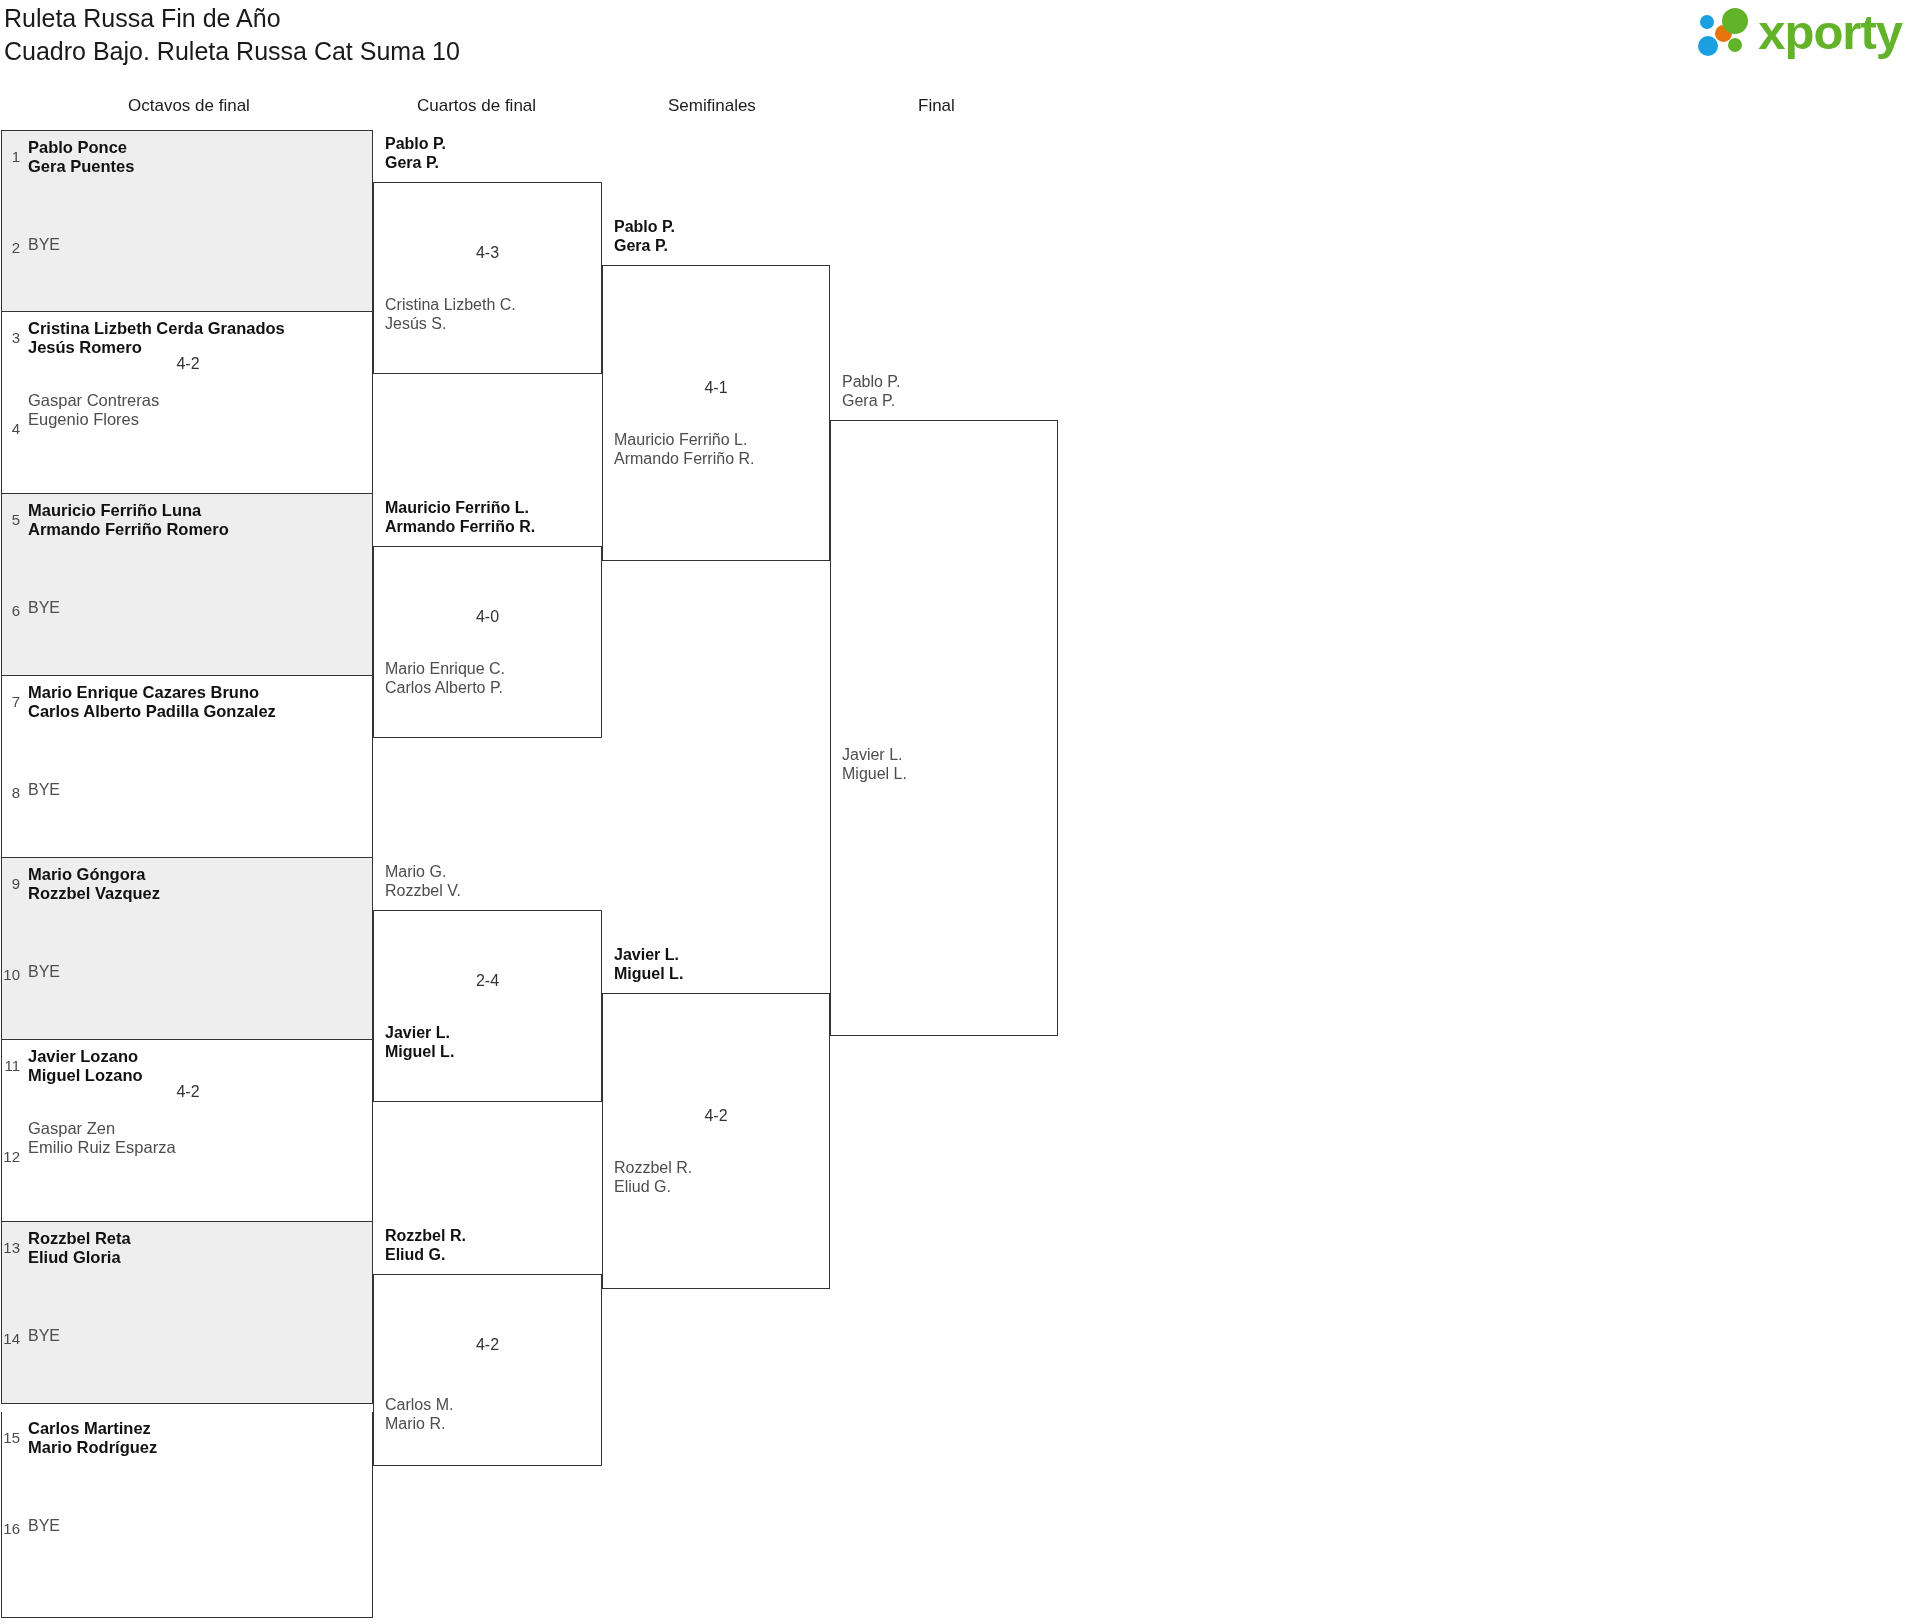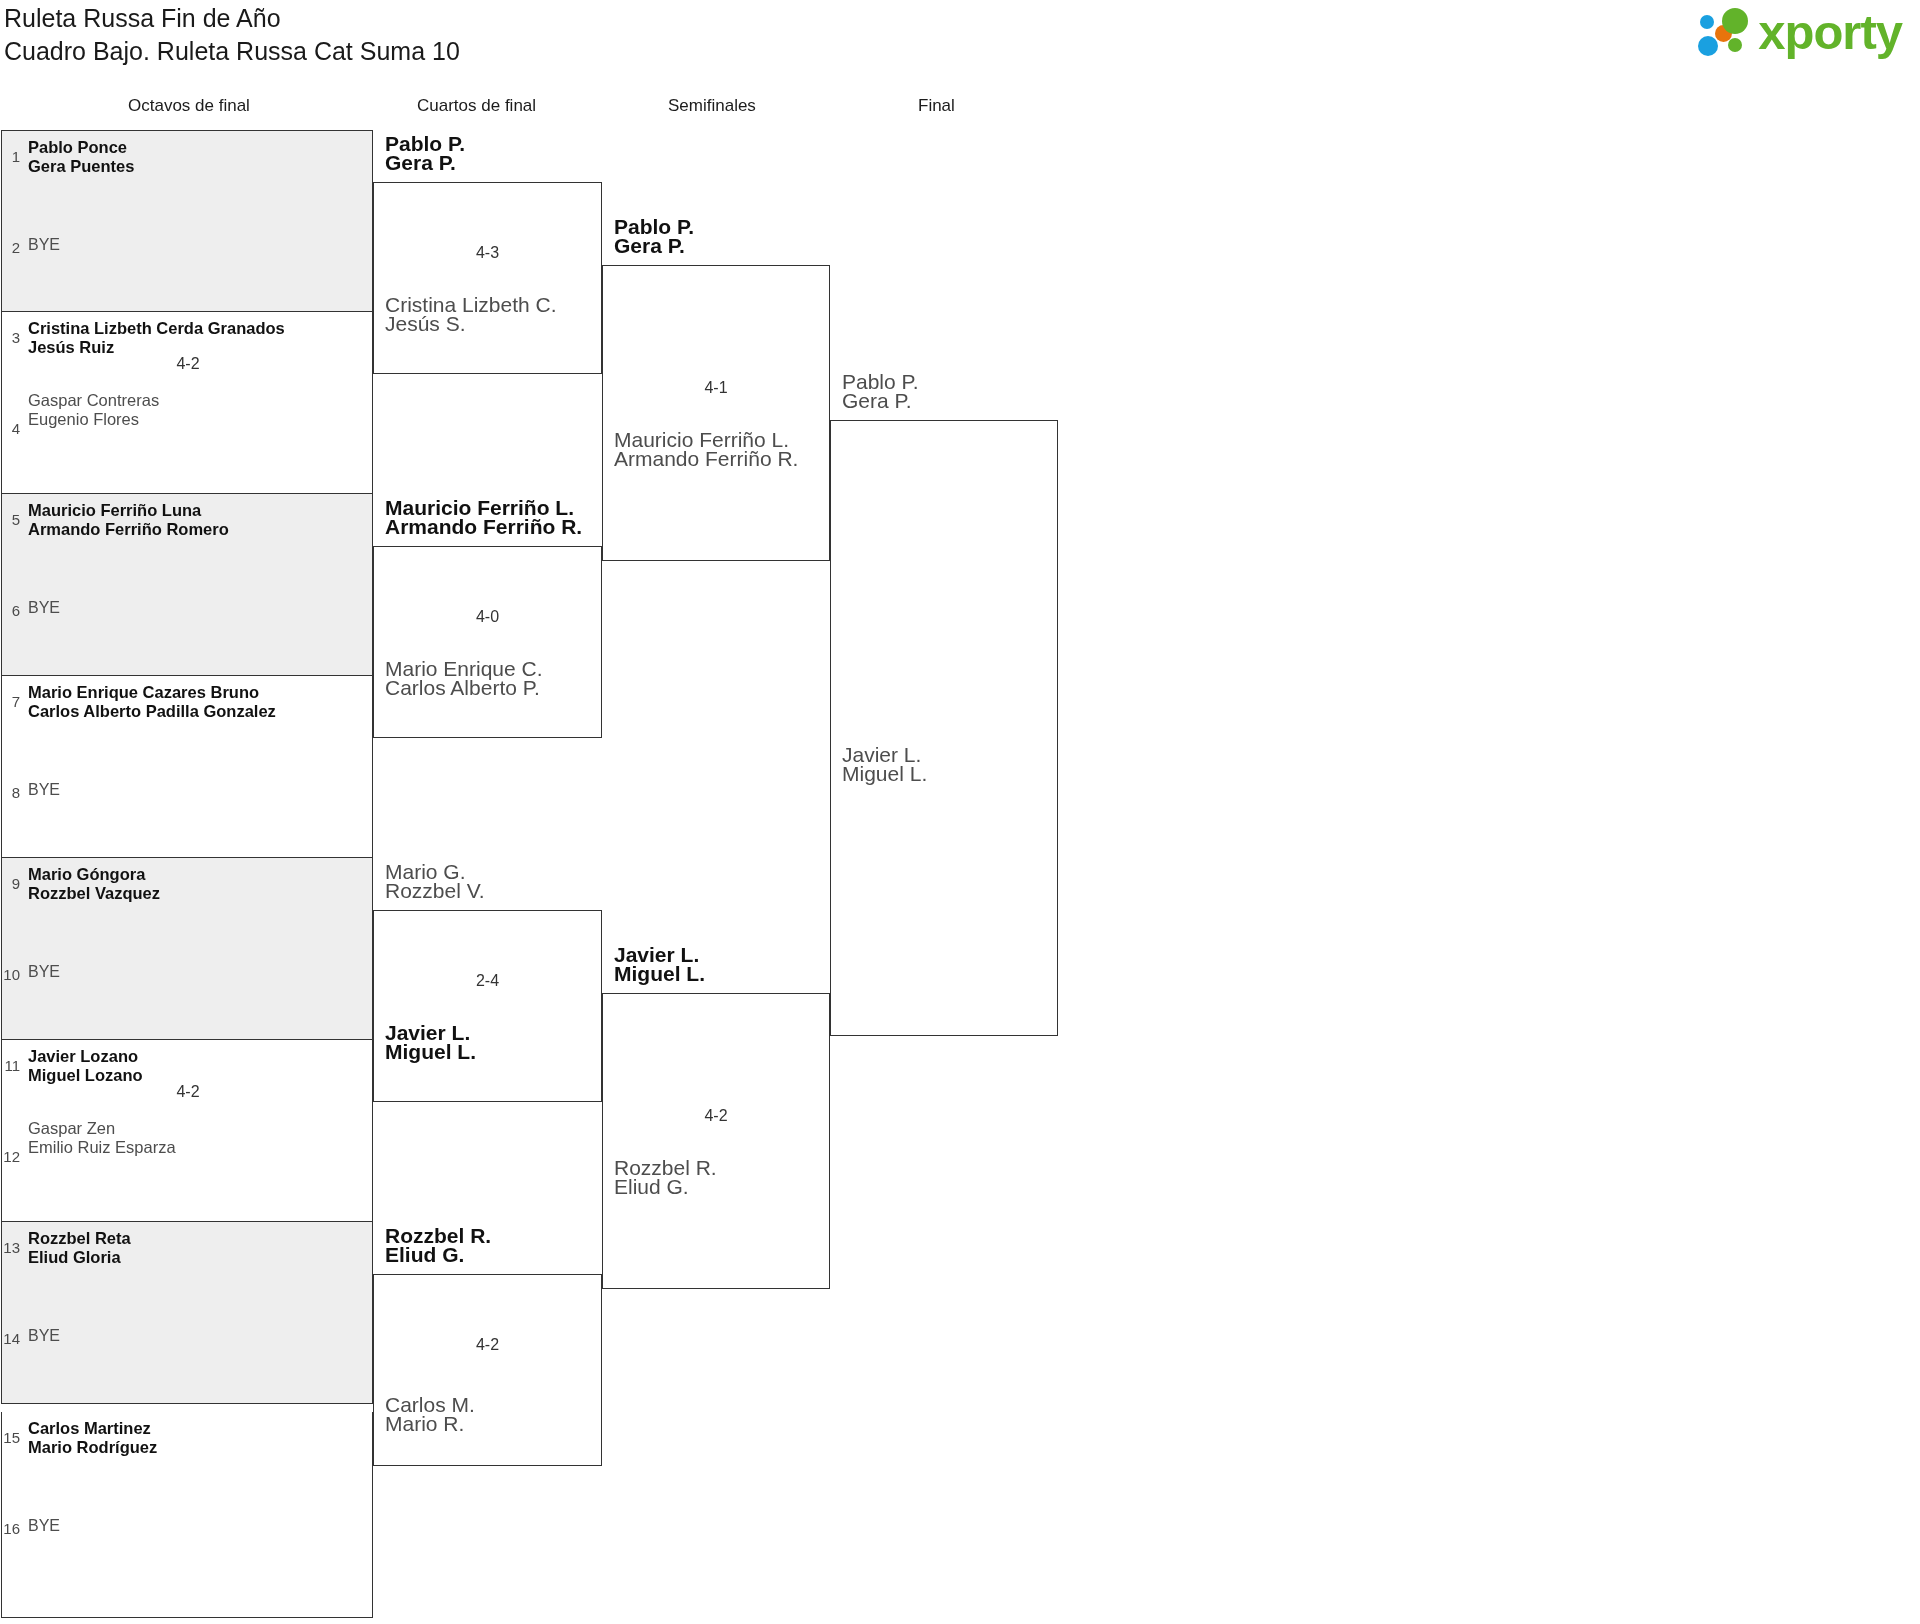--- a/index.html
+++ b/index.html
@@ -122,21 +122,21 @@
   }
   .box-score {
     position: absolute;
     font-size: 16px;
     color: #333333;
     text-align: center;
     white-space: nowrap;
   }
   .entrant {
     position: absolute;
-    font-size: 21px;
+    font-size: 16px;
     line-height: 19px;
     white-space: nowrap;
   }
   .entrant.win { font-weight: 700; color: #111111; }
   .entrant.lose { font-weight: 400; color: #4d4d4d; }
 </style>
 </head>
 <body>
 
 <div id="header-title">
@@ -167,21 +167,21 @@
         <div class="" style="">Pablo Ponce</div>
         <div class="" style="">Gera Puentes</div>
       </div>
       <div class="seedno" style="left:-4px; top:108px;">2</div>
       <div class="r1-bye" style="left:26px; top:105px;">BYE</div>
     </div>
     <div class="r1-block" style="left:1px; top:312px; width:372px; height:182px;">
       <div class="seedno" style="left:-4px; top:17px;">3</div>
       <div class="r1-names win" style="left:26px; top:7px;">
         <div class="" style="">Cristina Lizbeth Cerda Granados</div>
-        <div class="" style="">Jesús Ruiz</div>
+        <div class="" style="">Jesús Romero</div>
       </div>
       <div class="seedno" style="left:-4px; top:108px;">4</div>
       <div class="r1-names lose" style="left:26px; top:79px;">
         <div class="" style="">Gaspar Contreras</div>
         <div class="" style="">Eugenio Flores</div>
       </div>
       <div class="r1-score" style="left:0px; top:43px; width:372px;">4-2</div>
     </div>
     <div class="r1-block shaded" style="left:1px; top:494px; width:372px; height:182px;">
       <div class="seedno" style="left:-4px; top:17px;">5</div>

